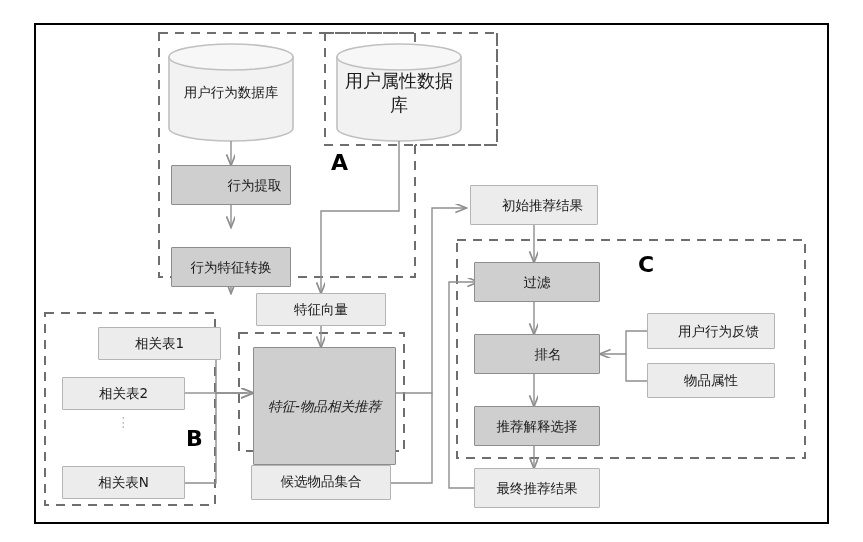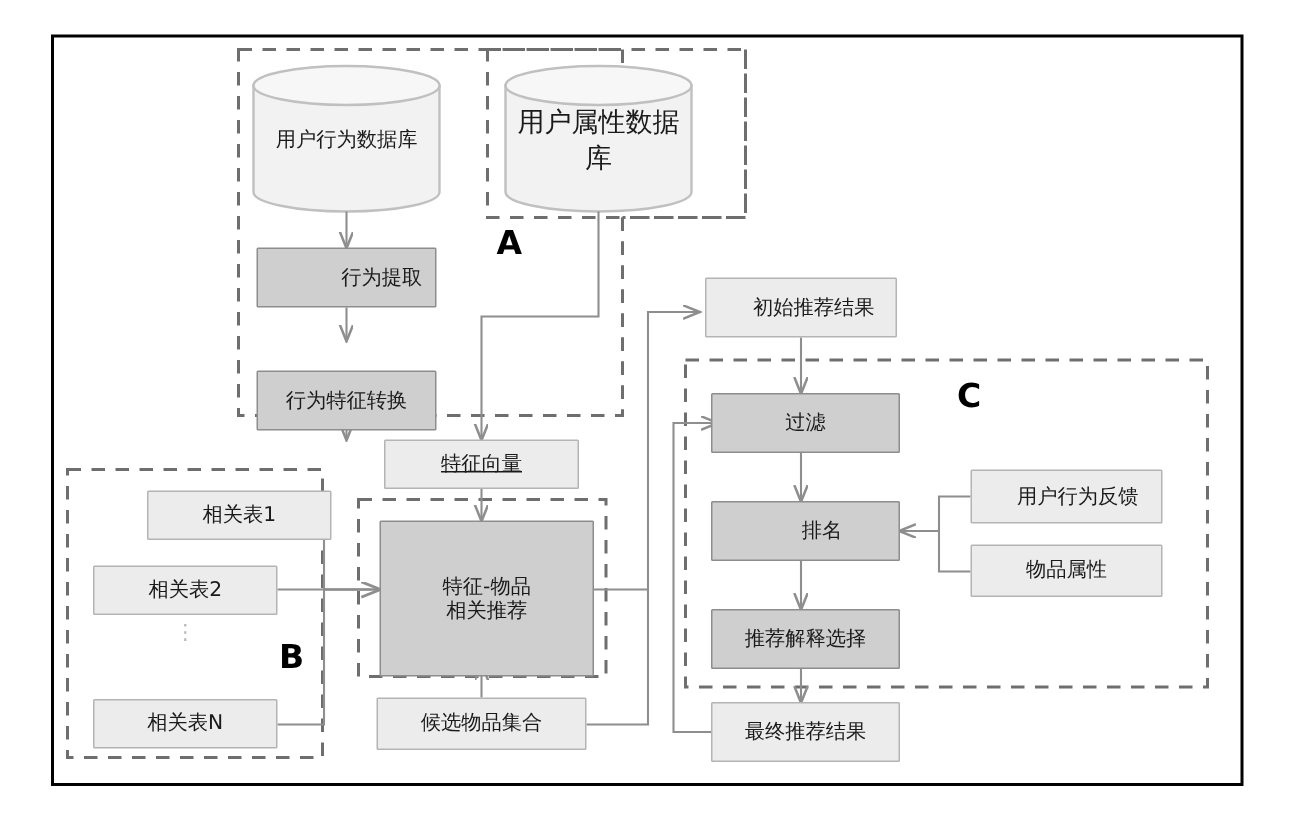--- a/index.html
+++ b/index.html
@@ -78,31 +78,31 @@
     <path d="M647,381 L626,381 L626,354" fill="none" stroke="#8e8e8e" stroke-width="1.4"></path>
   </svg>
 
   <div class="cyl-label" style="left:169px;top:72px;width:124px;height:42px;font-size:13.5px;">用户行为数据库</div>
   <div class="cyl-label" style="left:337px;top:72px;width:124px;height:42px;font-size:18px;">用户属性数据库</div>
 
   <div class="node rect rect-dark" style="left:171px;top:165px;width:120px;height:40px;font-size:13.5px;padding-left:47px;">行为提取</div>
 
   <div class="node rect rect-dark" style="left:171px;top:227px;width:120px;height:40px;font-size:13.5px;margin-top:20px;">行为特征转换</div>
 
-  <div class="node rect rect-light" style="left:256px;top:293px;width:130px;height:33px;font-size:13.5px;text-decoration:underline;">特征向量</div>
+  <div class="node rect rect-light" style="left:256px;top:293px;width:130px;height:33px;font-size:13.5px;">特征向量</div>
 
   <div class="node rect rect-light" style="left:62px;top:327px;width:123px;height:33px;font-size:13.5px;margin-left:36px;">相关表1</div>
 
   <div class="node rect rect-light" style="left:62px;top:377px;width:123px;height:33px;font-size:13.5px;">相关表2</div>
 
   <div class="dots" style="left:62px;top:420px;width:123px;font-size:14px;">⋮</div>
 
   <div class="node rect rect-light" style="left:62px;top:466px;width:123px;height:33px;font-size:13.5px;">相关表N</div>
 
-  <div class="node rect rect-dark" style="left:253px;top:347px;width:143px;height:104px;font-size:13.5px;flex-direction:column;">
+  <div class="node rect rect-dark" style="left:253px;top:347px;width:143px;height:118px;font-size:13.5px;flex-direction:row;font-style:italic;">
     <span>特征-物品</span>
     <span>相关推荐</span>
   </div>
 
   <div class="node rect rect-light" style="left:251px;top:465px;width:140px;height:35px;font-size:13.5px;font-family:Liberation Serif, serif;">候选物品集合</div>
 
   <div class="node rect rect-light" style="left:470px;top:185px;width:128px;height:40px;font-size:13.5px;padding-left:17px;">初始推荐结果</div>
 
   <div class="node rect rect-dark" style="left:474px;top:262px;width:126px;height:40px;font-size:13.5px;">过滤</div>
 

